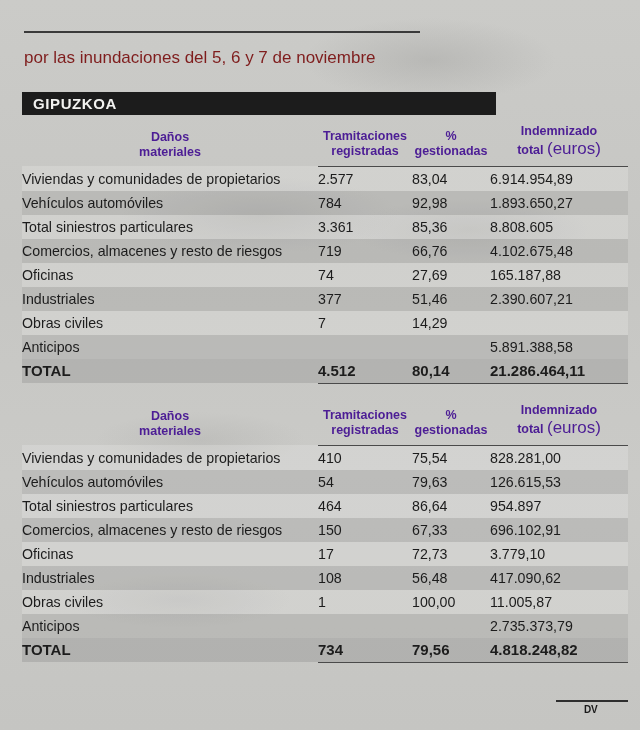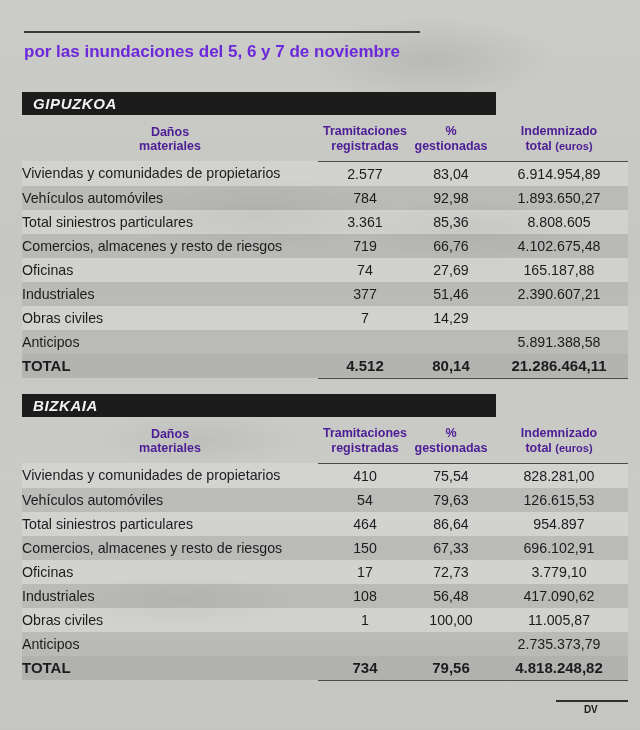--- a/index.html
+++ b/index.html
@@ -54,24 +54,24 @@
   .headline .h1 {
     font-size: 26px;
     font-weight: 400;
     letter-spacing: -0.2px;
     color: #232323;
     line-height: 1.14;
     white-space: nowrap;
   }
   .headline .h2 {
     font-size: 17px;
-    font-weight: 700;
-    color: #6d28d9;
+    font-weight: 400;
+    color: #7f1d1d;
     line-height: 1.2;
-    margin-top: 8px;
+    margin-top: 14px;
     white-space: nowrap;
   }
 
   
   .section { position: absolute; left: 22px; width: 606px; }
   #section-gipuzkoa { top: 92px; }
   #section-bizkaia  { top: 394px; }
 
   .bar {
     height: 23px;
@@ -80,21 +80,20 @@
     display: flex;
     align-items: center;
     padding-left: 11px;
     box-sizing: border-box;
   }
   .bar-label {
     color: #f2f2f0;
     font-size: 15px;
     font-weight: 700;
     letter-spacing: 0.6px;
-    font-style: italic;
   }
 
   table.data {
     border-collapse: collapse;
     width: 606px;
     table-layout: fixed;
     margin-top: 0;
   }
   table.data col.c0 { width: 296px; }
   table.data col.c1 { width: 94px; }
@@ -106,32 +105,32 @@
     font-weight: 700;
     color: #4c1d95;
     padding: 9px 0 7px 0;
     line-height: 1.18;
     vertical-align: bottom;
     background: transparent;
     border: 0;
   }
   th.h-label { text-align: center; padding-right: 36px; }
   th.h-num   { text-align: center; }
-  th .small  { font-weight: 700; font-size: 11px; }
+  th .small  { font-weight: 400; font-size: 17px; }
 
   table.data tbody td {
     font-size: 14.2px;
     padding: 0;
     height: 24px;
     line-height: 24px;
     color: #1c1c1c;
     border: 0;
   }
   td.label { text-align: left; padding-left: 8px; }
-  td.num   { text-align: center; padding-right: 12px; }
+  td.num   { text-align: left; padding-right: 12px; }
 
   
   tbody tr:nth-child(odd)  td { background: rgba(255,255,255,0.18); }
   tbody tr:nth-child(even) td { background: rgba(120,120,118,0.16); }
 
   tbody tr.total td {
     font-weight: 700;
     font-size: 15px;
     background: rgba(120,120,118,0.26);
   }
@@ -263,23 +262,20 @@
             <td class="label">TOTAL</td>
             <td class="num col1">4.512</td>
             <td class="num col2">80,14</td>
             <td class="num col3">21.286.464,11</td>
           </tr>
         </tbody>
     </table>
   </div>
 
   <div class="section" id="section-bizkaia">
-    <div class="bar">
-      <span class="bar-label">BIZKAIA</span>
-    </div>
     <table class="data">
       <colgroup>
           <col class="c0">
           <col class="c1">
           <col class="c2">
           <col class="c3">
         </colgroup>
       <thead>
         <tr>
           <th class="h-label">

